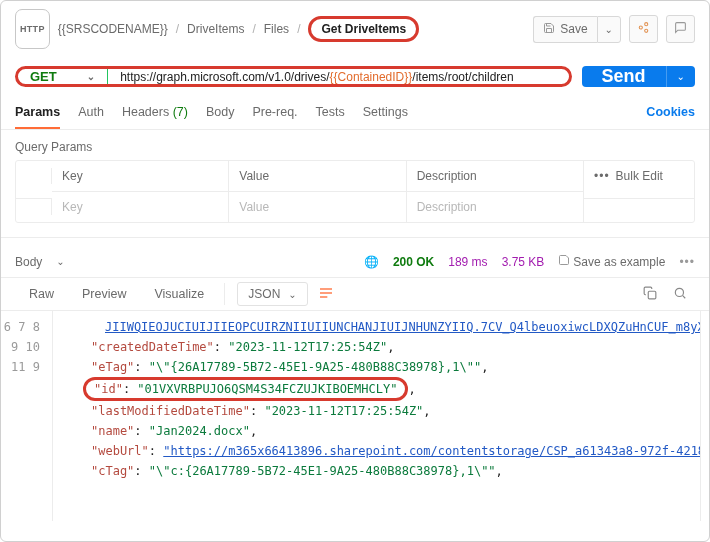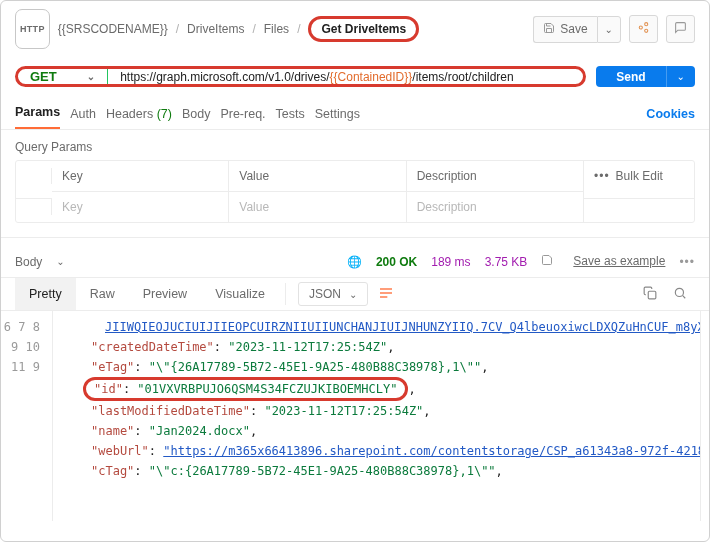--- a/index.html
+++ b/index.html
@@ -17,45 +17,45 @@
   .btn-group .top-btn:first-child { border-top-right-radius: 0; border-bottom-right-radius: 0; border-right: none; }
   .btn-group .top-btn:last-child { border-top-left-radius: 0; border-bottom-left-radius: 0; }
   
   .url-row { display: flex; align-items: stretch; padding: 10px 14px 10px 14px; gap: 10px; }
   .url-box { flex: 1; display: flex; border: 3px solid #d73a2e; border-radius: 20px; overflow: hidden; background: #fff; }
   .method-select { display: flex; align-items: center; gap: 30px; padding: 0 12px; border-right: 1px solid #22c55e; color: #0f7b0f; font-weight: 700; font-size: 13px; cursor: pointer; }
   .chev { color: #6b6b6b; font-size: 10px; }
   .url-input { flex: 1; display: flex; align-items: center; padding: 0 12px; font-size: 12px; color: #212121; white-space: nowrap; overflow: hidden; }
   .url-var { color: #e26b2b; }
   .send-group { display: flex; }
-  .send-btn { background: #097bed; color: #fff; border: none; font-weight: 600; font-size: 12px; padding: 0 20px; border-radius: 4px 0 0 4px; cursor: pointer; }
+  .send-btn { background: #097bed; color: #fff; border: none; font-weight: 600; font-size: 18px; padding: 0 20px; border-radius: 4px 0 0 4px; cursor: pointer; }
   .send-drop { background: #097bed; color: #fff; border: none; border-left: 1px solid rgba(255,255,255,.25); padding: 0 10px; border-radius: 0 4px 4px 0; cursor: pointer; font-size: 10px; }
   
-  .tabs-row { display: flex; align-items: flex-end; padding: 0 14px; gap: 10px; border-bottom: 1px solid #ececec; font-size: 12.5px; }
+  .tabs-row { display: flex; align-items: flex-start; padding: 0 14px; gap: 18px; border-bottom: 1px solid #ececec; font-size: 12.5px; }
   .tab { padding: 8px 0; color: #6b6b6b; cursor: pointer; }
   .tab.active { color: #212121; font-weight: 600; border-bottom: 2px solid #ff6c37; }
   .tab .count { color: #0f7b0f; }
   .tabs-row .spacer { flex: 1; }
   .cookies-link { color: #097bed; font-weight: 600; cursor: pointer; padding: 8px 0; }
   
   .qp-title { padding: 10px 14px 6px 14px; color: #6b6b6b; font-size: 12px; }
   .qp-table { margin: 0 14px; border: 1px solid #ececec; border-radius: 3px; }
   .qp-head, .qp-body-row { display: grid; grid-template-columns: 36px 1fr 1fr 1fr 110px; align-items: center; }
   .qp-head > div { padding: 8px 10px; color: #6b6b6b; font-size: 12px; border-right: 1px solid #ececec; }
   .qp-head > div:last-child { border-right: none; text-align: left; display:flex; gap:6px; align-items:center;}
   .qp-body-row > div { padding: 8px 10px; color: #b8b8b8; font-size: 12px; border-right: 1px solid #ececec; border-top: 1px solid #ececec;}
   .qp-body-row > div:last-child { border-right:none;}
   .dots { letter-spacing: 1px; }
   
   .resp-row { display: flex; align-items: center; padding: 16px 14px 8px 14px; gap: 14px; border-top: 1px solid #ececec; margin-top: 14px; font-size: 12px; }
   .resp-row .lbl { color: #6b6b6b; }
   .globe { color: #6b6b6b; }
   .status-ok { color: #0f7b0f; font-weight: 600; }
   .meta { color: #a21caf; }
-  .save-ex { color: #6b6b6b; display:flex; gap:20px; cursor:pointer;text-decoration:underline;}
+  .save-ex { color: #6b6b6b; display:flex; align-items:center; gap:3px; cursor:pointer;}
   .more { color: #9a9a9a; letter-spacing: 1px; }
   
   .view-bar { display: flex; align-items: center; padding: 0 14px; gap: 0; border-top: 1px solid #ececec; border-bottom: 1px solid #ececec; }
   .vtab { padding: 9px 14px; color: #6b6b6b; font-size: 12.5px; cursor: pointer; }
   .vtab.active { background: #f2f2f2; color: #212121; }
   .sep { width: 1px; height: 22px; background: #ececec; margin: 0 6px; }
   .json-sel { display:flex; align-items:center; gap:8px; padding: 4px 10px; border:1px solid #e2e2e2; border-radius:3px; color:#6b6b6b; margin-left:6px; cursor:pointer;}
   .wrap-ic { margin-left: 10px; color: #ff6c37; cursor:pointer;}
   .view-bar .spacer { flex: 1; }
   .vicn { padding: 6px 8px; color: #6b6b6b; cursor:pointer;}
@@ -170,21 +170,20 @@
   <span class="save-ex">
       <span><svg width="12" height="12" viewBox="0 0 24 24" fill="none" stroke="#999" stroke-width="2">
           <path d="M19 21H5a2 2 0 0 1-2-2V5a2 2 0 0 1 2-2h11l5 5v11a2 2 0 0 1-2 2z"></path>
         </svg></span>
       <span>Save as example</span>
     </span>
   <span class="more">•••</span>
 </div>
 
 <div class="view-bar">
-  <div class="vtab active">Pretty</div>
   <div class="vtab">Raw</div>
   <div class="vtab">Preview</div>
   <div class="vtab">Visualize</div>
   <div class="sep"></div>
   <div class="json-sel">
       <span>JSON</span>
       <span class="chev">⌄</span>
     </div>
   <div class="wrap-ic"><svg width="16" height="14" viewBox="0 0 24 20" fill="none" stroke="#ff6c37" stroke-width="2">
         <line x1="3" y1="4" x2="21" y2="4"></line>

